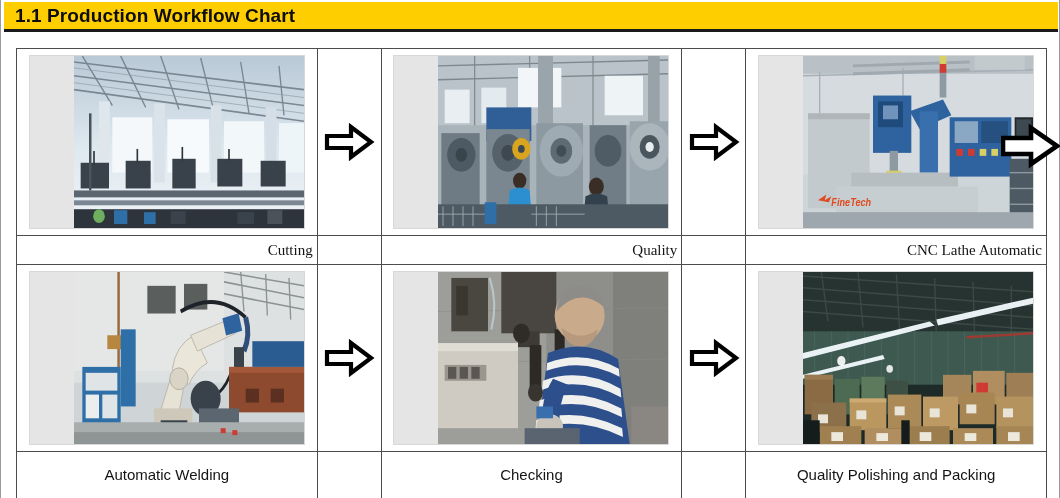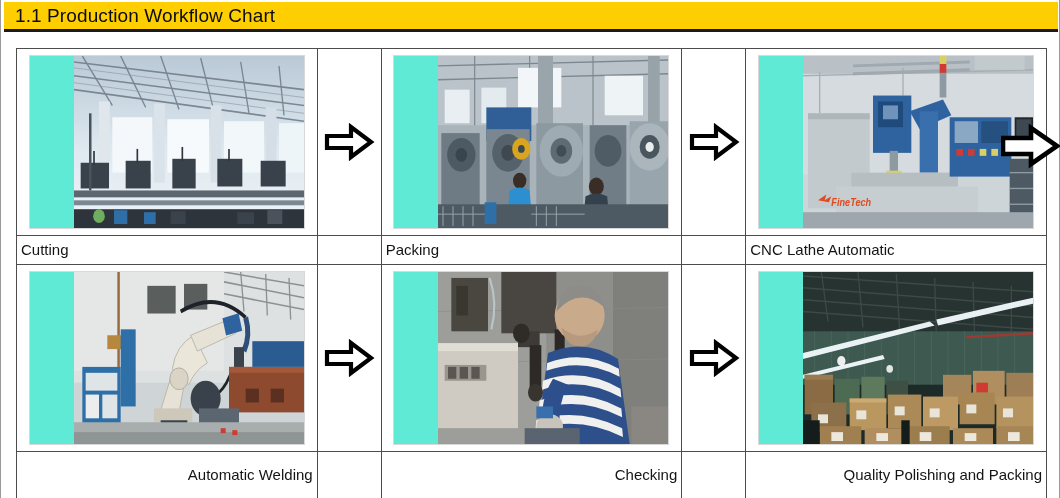--- a/index.html
+++ b/index.html
@@ -36,21 +36,21 @@
     height: 30px;
     box-sizing: border-box;
     background: #FFCE00;
     border-bottom: 3px solid #1a1a1a;
     display: flex;
     align-items: center;
   }
   #banner-title {
     margin-left: 11px;
     font-size: 19px;
-    font-weight: normal;
+    font-weight: bold;
     color: #0d0d0d;
     letter-spacing: 0.1px;
     white-space: nowrap;
   }
 
   
   #wf-table {
     position: absolute;
     left: 15px;
     top: 48px;
@@ -62,39 +62,39 @@
     border: 1px solid #4c4c4c;
     padding: 0;
     vertical-align: middle;
     background: #ffffff;
   }
 
   .col-img   { width: 295px; }
   .col-arrow { width: 62px;  }
 
   .cell-img   { height: 186px; text-align: center; }
-  .cell-label { height: 28px;  text-align: left; }
-  .cell-label-2 { height: 46px; text-align: right; }
+  .cell-label { height: 28px;  text-align: right; font-family: Liberation Serif, serif; }
+  .cell-label-2 { height: 46px; text-align: center; }
 
   .label-text {
     font-size: 15px;
     color: #141414;
     line-height: 1.25;
     display: block;
     padding: 1px 4px;
   }
 
   
   .photo {
     position: relative;
     width: 276px;
     height: 174px;
     margin: 5px auto 6px auto;
     overflow: hidden;
-    background: #5eead4;
+    background: #e5e5e5;
     border: 1px solid #d8d8d8;
     box-sizing: border-box;
     padding-left: 44px;
   }
   .photo > svg { display: block; width: 100%; height: 100%; }
 
   
   .arrow-wrap {
     width: 100%;
     height: 186px;
@@ -349,21 +349,21 @@
         </div>
       </td>
     </tr>
 
     <tr>
       <td class="cell-label">
         <span class="label-text">Cutting</span>
       </td>
       <td></td>
       <td class="cell-label">
-        <span class="label-text">Packing</span>
+        <span class="label-text">Quality</span>
       </td>
       <td></td>
       <td class="cell-label">
         <span class="label-text">CNC Lathe Automatic</span>
       </td>
     </tr>
 
     <tr>
       <td class="col-img cell-img">
         <div class="photo">

